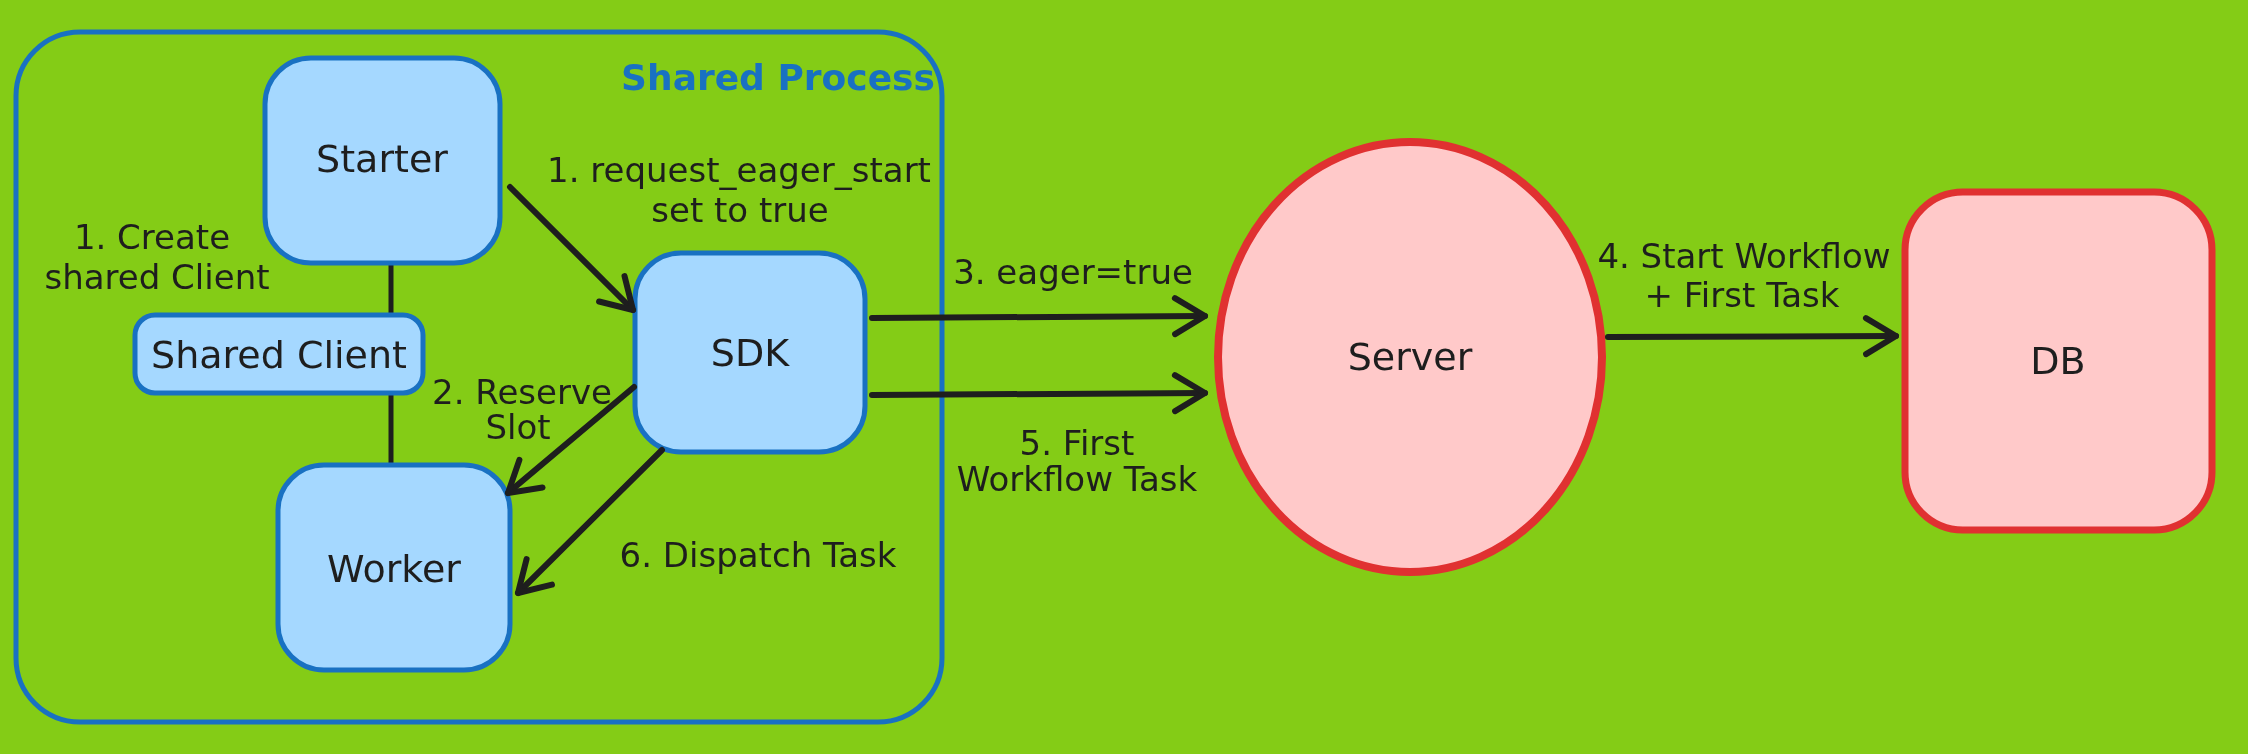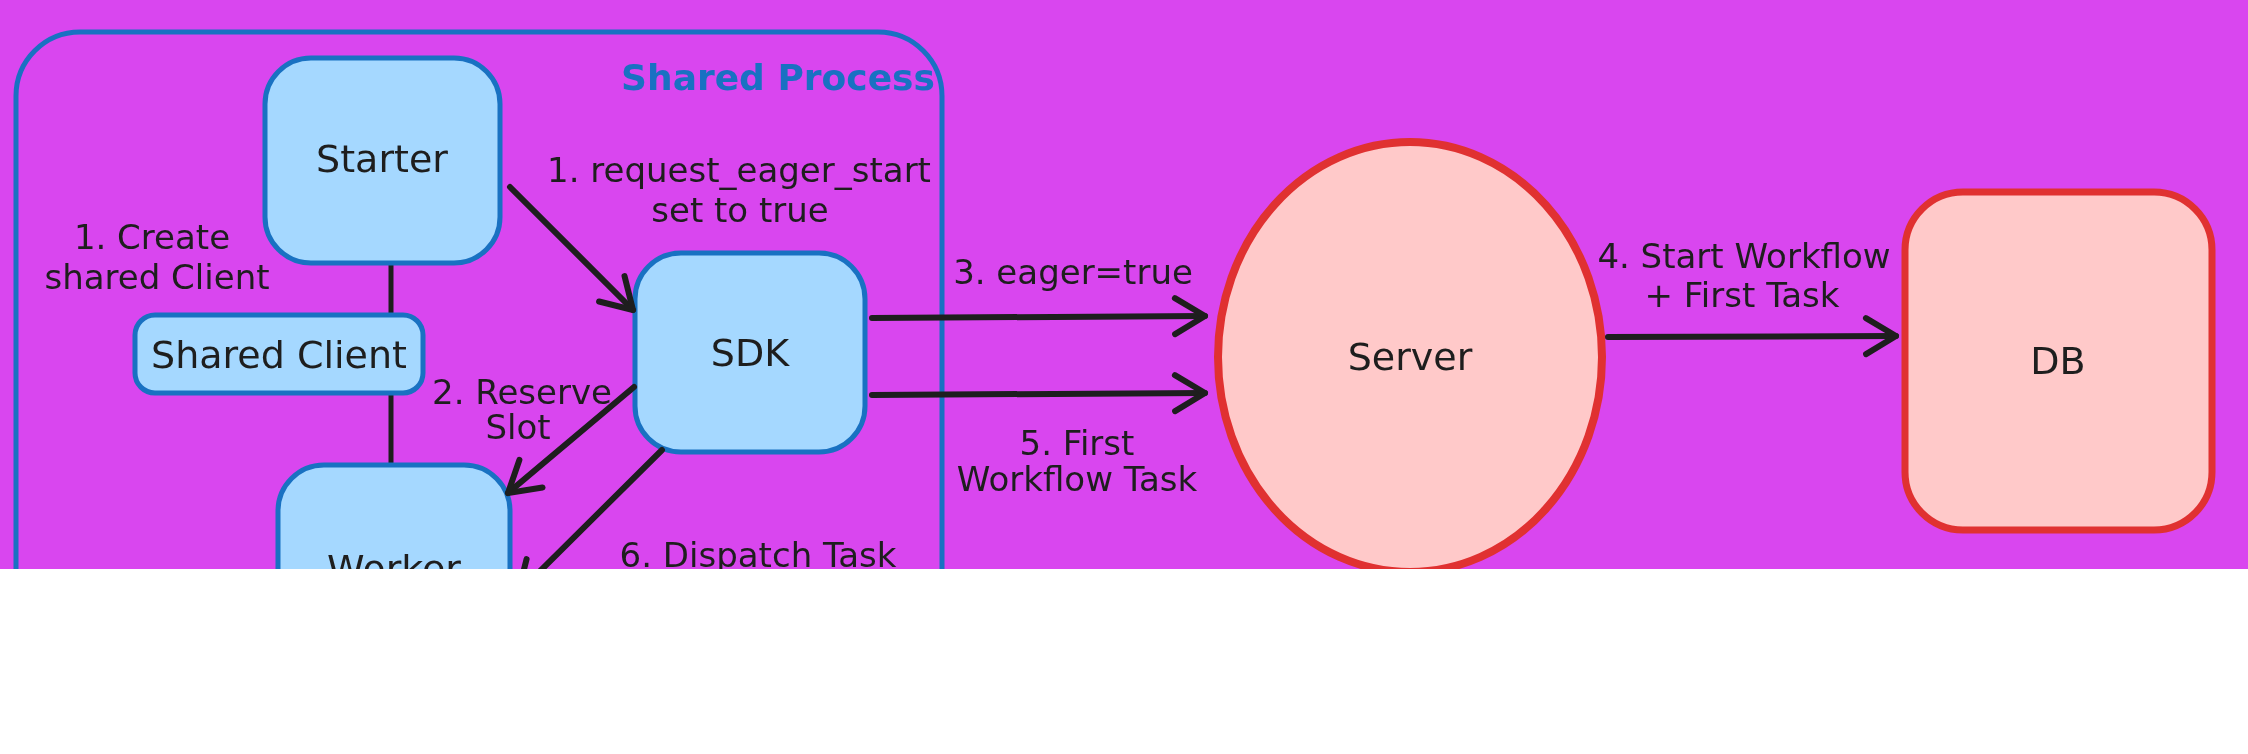--- a/index.html
+++ b/index.html
@@ -3,22 +3,22 @@
 <meta charset="utf-8">
 <style>
   html, body {
     margin: 0;
     padding: 0;
     background: #ffffff;
   }
   .stage {
     position: relative;
     width: 2248px;
-    height: 569px;
-    background: #d946ef;
+    height: 754px;
+    background: #84cc16;
     overflow: hidden;
   }
   svg {
     display: block;
   }
   text {
     font-family: "DejaVu Sans", sans-serif;
     fill: #1e1e1e;
     text-anchor: middle;
   }

